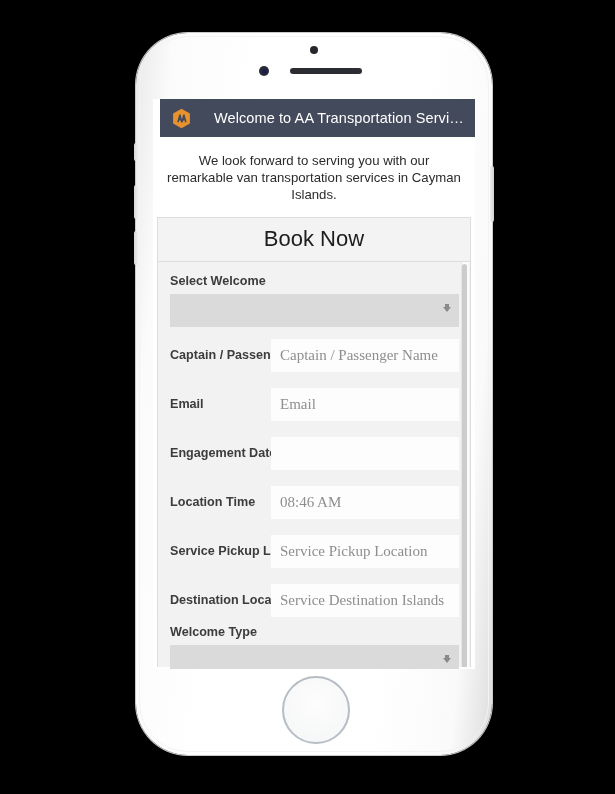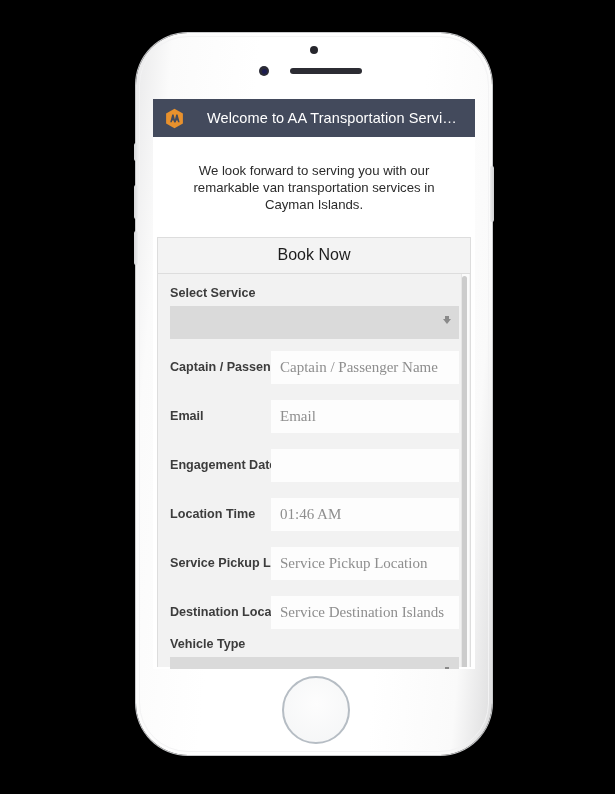--- a/index.html
+++ b/index.html
@@ -116,20 +116,21 @@
   }
 
   
   #app-header {
     height: 38px;
     background: #434a5c;
     display: flex;
     align-items: center;
     padding: 0 10px 0 11px;
     box-sizing: border-box;
+    margin-left: 7px;
   }
   #logo-icon {
     width: 21px;
     height: 21px;
     flex: 0 0 21px;
     position: relative;
   }
   #logo-icon svg { display: block; }
   #app-title {
     color: #ffffff;
@@ -141,42 +142,42 @@
     letter-spacing: 0.1px;
   }
 
   
   #intro {
     text-align: center;
     color: #2b2b2b;
     font-size: 13.2px;
     line-height: 17px;
     padding: 11px 10px 10px 10px;
-    margin: 14px;
+    margin: 4px;
   }
 
   
   #book-card {
     margin: 0 4px 0 4px;
     border: 1px solid #dddddd;
     border-bottom: none;
     background: #ffffff;
     height: 466px;
     box-sizing: border-box;
     position: relative;
     overflow: hidden;
   }
   #book-card-head {
     background: #f3f3f3;
     border-bottom: 1px solid #dddddd;
     text-align: center;
     padding: 8px 0 9px 0;
   }
   #book-card-title {
-    font-size: 16px;
+    font-size: 22px;
     color: #1d1d1d;
     font-weight: 400;
   }
   #book-card-body {
     background: #f2f2f2;
     position: relative;
     height: 420px;
     padding-top: 10px;
     box-sizing: border-box;
   }
@@ -321,21 +322,21 @@
 
     <div id="book-card">
 
       <div id="book-card-head">
         <span id="book-card-title">Book Now</span>
       </div>
 
       <div id="book-card-body">
 
         <div class="row tall">
-          <span class="f-label stacked">Select Service</span>
+          <span class="f-label stacked">Select Welcome</span>
           <div class="f-select">
             <span class="caret"></span>
           </div>
         </div>
 
         <div class="row">
           <span class="f-label inline">Captain / Passenger Name</span>
           <div class="f-input pos-a">Captain / Passenger Name</div>
         </div>
 
@@ -344,35 +345,35 @@
           <div class="f-input pos-a">Email</div>
         </div>
 
         <div class="row">
           <span class="f-label inline">Engagement Date</span>
           <div class="f-input pos-a"></div>
         </div>
 
         <div class="row">
           <span class="f-label inline">Location Time</span>
-          <div class="f-input pos-a">01:46 AM</div>
+          <div class="f-input pos-a">08:46 AM</div>
         </div>
 
         <div class="row">
           <span class="f-label inline">Service Pickup Location</span>
           <div class="f-input pos-a">Service Pickup Location</div>
         </div>
 
         <div class="row">
           <span class="f-label inline">Destination Location</span>
           <div class="f-input pos-a">Service Destination Islands</div>
         </div>
 
         <div class="row tall">
-          <span class="f-label stacked">Vehicle Type</span>
+          <span class="f-label stacked">Welcome Type</span>
           <div class="f-select">
             <span class="caret"></span>
           </div>
         </div>
 
         <div id="row-booking-type">
           <span class="f-label">Booking Type</span>
         </div>
 
         <div id="card-scroll-track">

